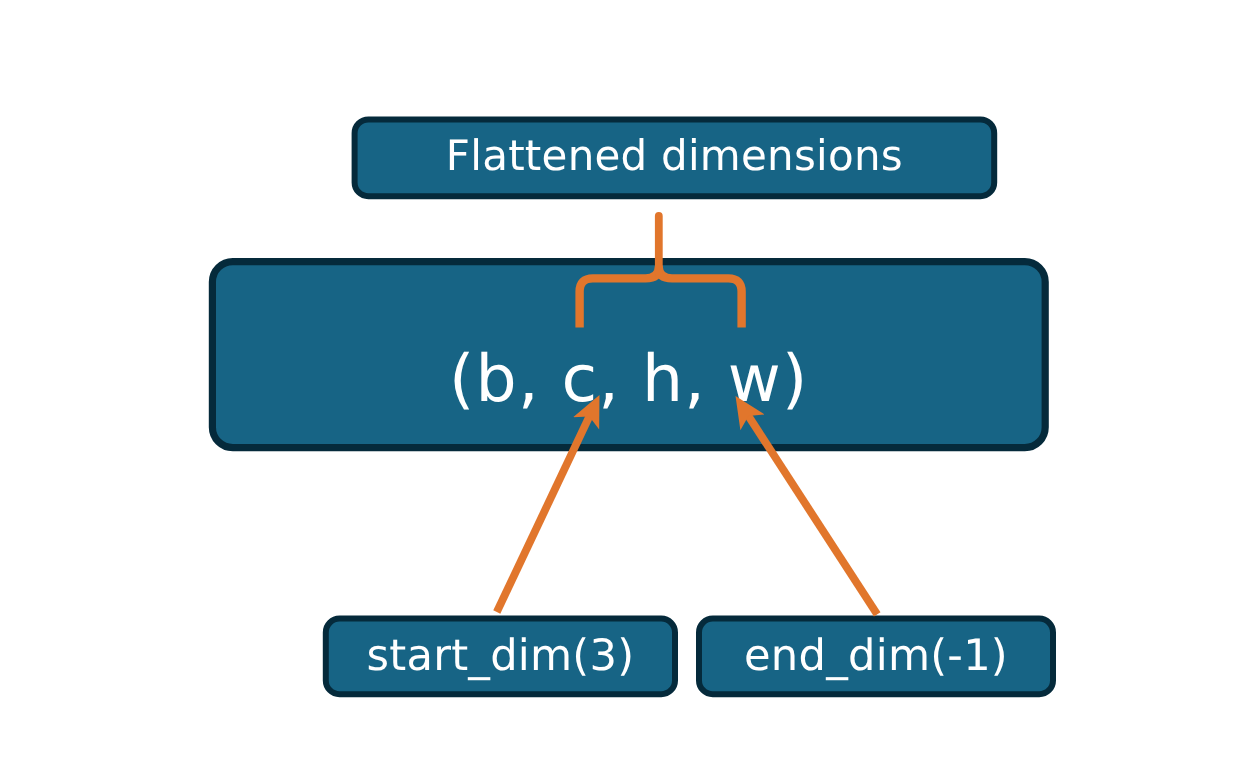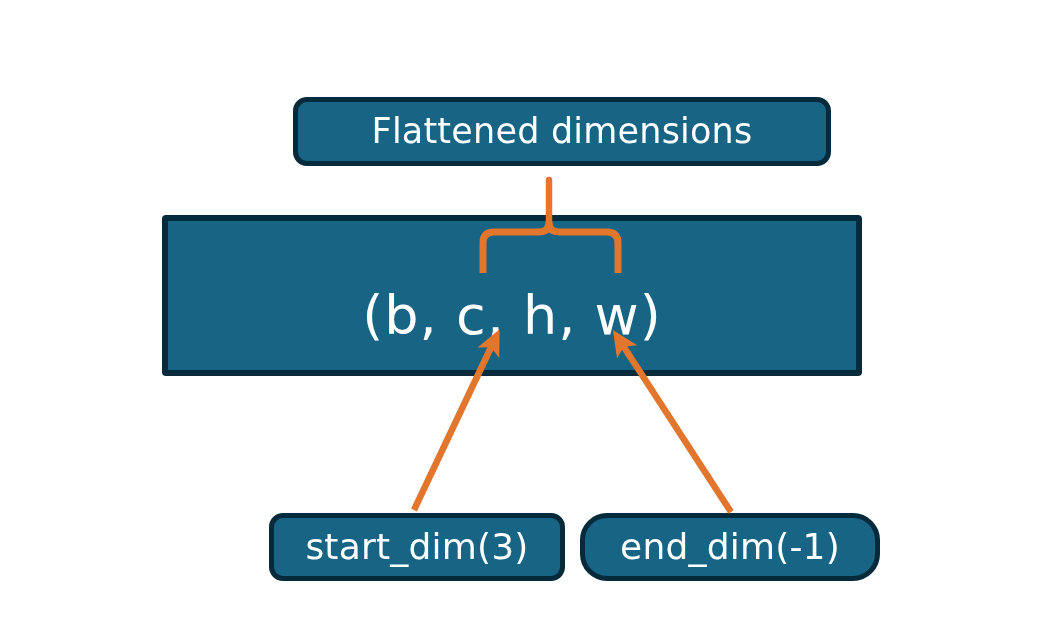--- a/index.html
+++ b/index.html
@@ -41,25 +41,25 @@
   }
   #node-flattened {
     left: 293px;
     top: 97px;
     width: 538px;
     height: 69px;
     border-radius: 14px;
     font-size: 35px;
   }
   #node-shape {
-    left: 162px;
+    left: 174px;
     top: 215px;
     width: 700px;
     height: 161px;
-    border-radius: 4px;
+    border-radius: 20px;
     border-width: 6px;
     font-size: 0;
     text-align: right;
   }
   #node-shape .shape-text {
     font-size: 54px;
     letter-spacing: 1px;
     transform: translateY(20px);
   }
   #node-start-dim {
@@ -68,21 +68,21 @@
     width: 296px;
     height: 68px;
     border-radius: 14px;
     font-size: 36px;
   }
   #node-end-dim {
     left: 580px;
     top: 513px;
     width: 300px;
     height: 68px;
-    border-radius: 27px;
+    border-radius: 14px;
     font-size: 36px;
   }
   #overlay {
     position: absolute;
     left: 0;
     top: 0;
     width: 1038px;
     height: 632px;
     pointer-events: none;
   }

